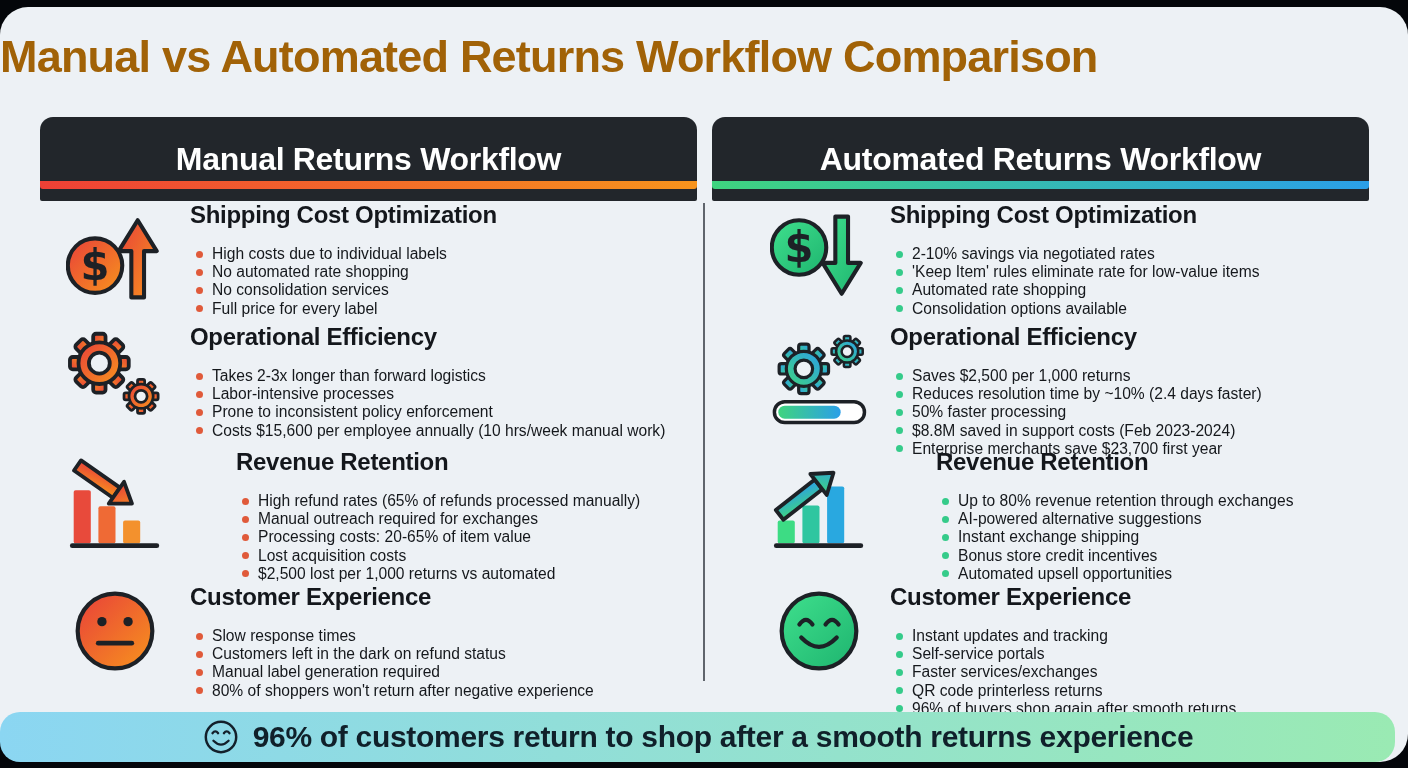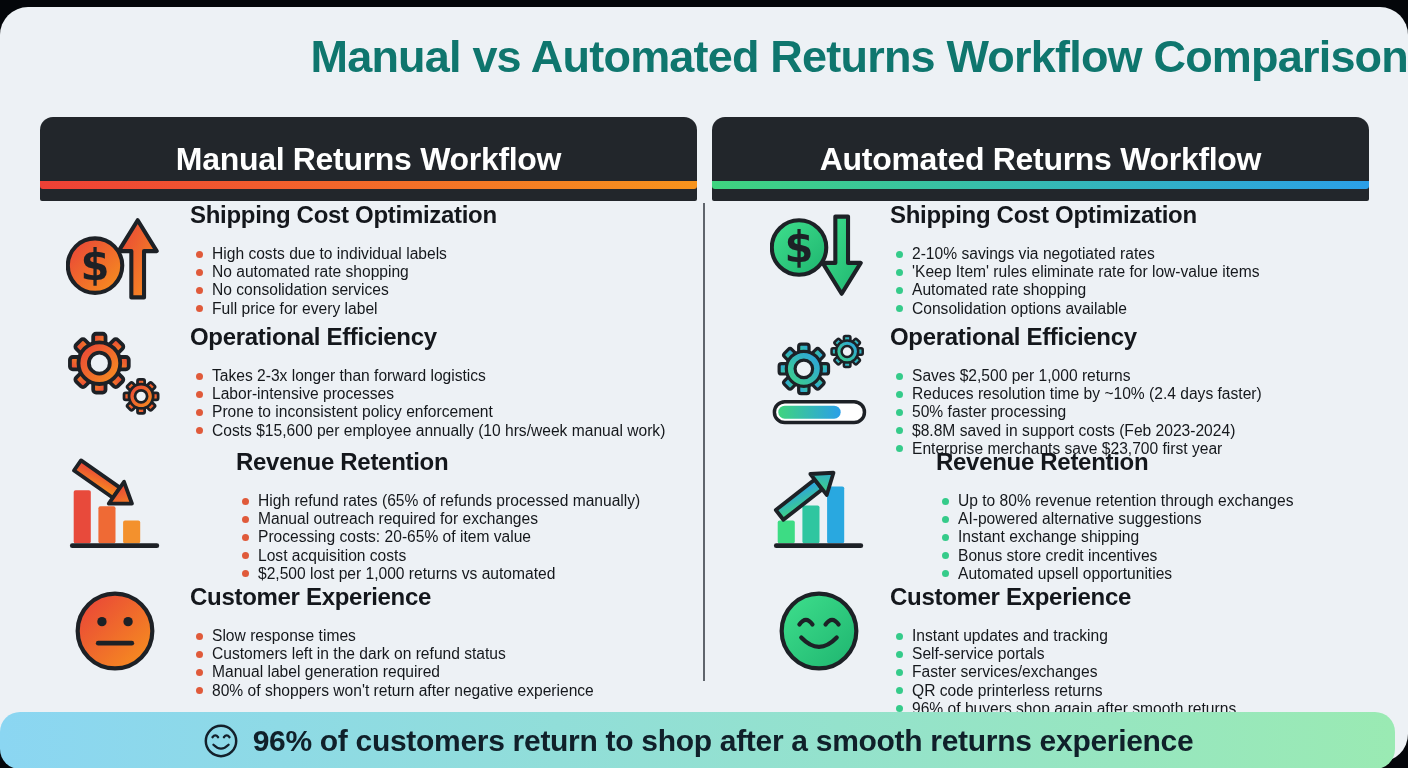--- a/index.html
+++ b/index.html
@@ -6,22 +6,22 @@
   body{
     width:1408px;height:768px;position:relative;overflow:hidden;
     background:#04060a;
     font-family:"Liberation Sans", sans-serif;
   }
   .card{
     position:absolute;left:0;right:0;top:7px;bottom:6px;
     background:#edf1f5;border-radius:28px;
   }
   .page-title{
-    position:absolute;top:24px;left:0;width:100%;text-align:right;
-    font-size:45px;font-weight:bold;color:#0f766e;letter-spacing:-0.8px;
+    position:absolute;top:24px;left:0;width:100%;text-align:left;
+    font-size:45px;font-weight:bold;color:#a16207;letter-spacing:-0.8px;
   }
   .col-header{
     position:absolute;top:110px;height:84px;background:#22262b;
     border-radius:13px 13px 2px 2px;
     display:flex;align-items:center;justify-content:center;
     color:#fff;font-size:32px;font-weight:bold;letter-spacing:-0.3px;
   }
   .col-header.manual{left:40px;width:657px;}
   .col-header.auto{left:712px;width:657px;}
   .accent{position:absolute;top:174px;height:8px;border-radius:0 0 3px 3px;}
@@ -43,21 +43,21 @@
   }
   ul.bullets li::before{
     content:"";position:absolute;left:6px;top:4.5px;width:7px;height:7px;border-radius:50%;
   }
   .mcol ul.bullets li::before{background:#e05a3a;}
   .acol ul.bullets li::before{background:#35cb8a;}
 
   .divider{position:absolute;left:703px;top:196px;width:2px;height:478px;background:#60656c;}
 
   .footer-banner{
-    position:absolute;left:0;top:712px;right:13px;height:57px;
+    position:absolute;left:0;top:712px;right:13px;height:50px;
     border-radius:20px;
     background:linear-gradient(90deg,#8bd6f2,#9aeab3);
     display:flex;align-items:center;justify-content:center;gap:13px;
     font-size:30px;font-weight:bold;color:#10202a;letter-spacing:-0.3px;
   }
   svg{display:block;}
 </style>
 </head>
 <body>
 

